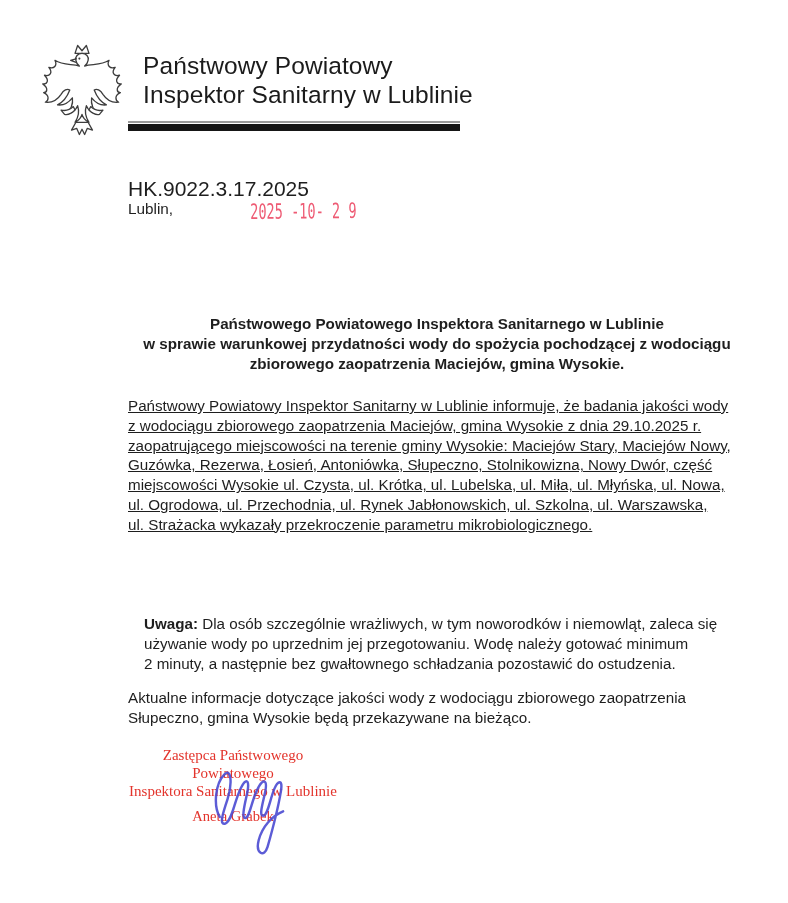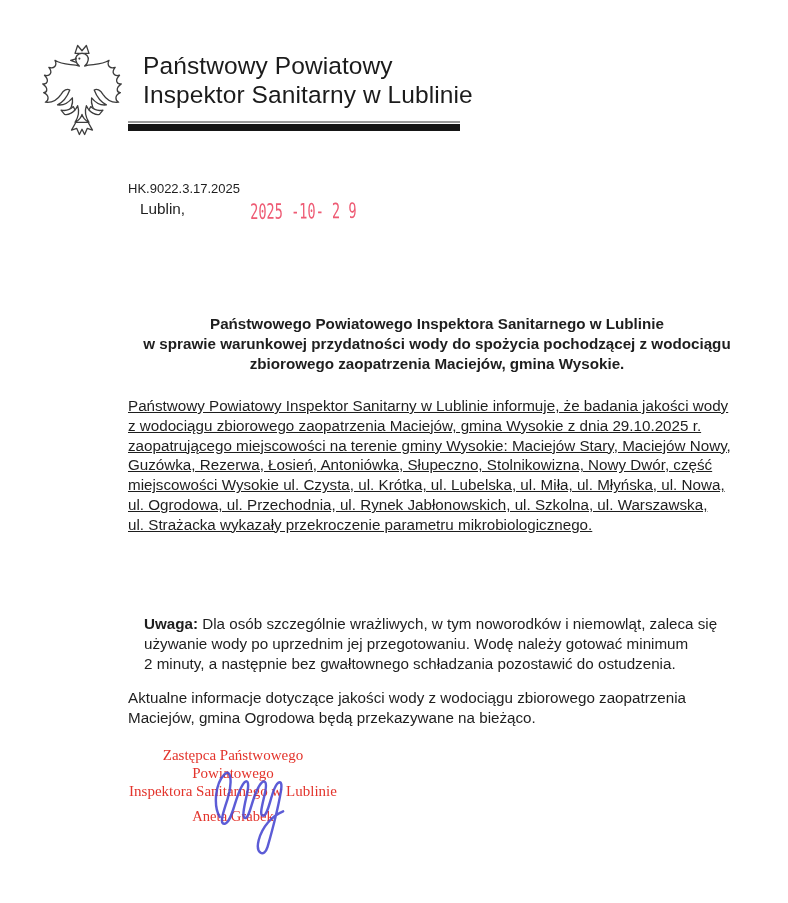--- a/index.html
+++ b/index.html
@@ -14,22 +14,22 @@
   .abs{position:absolute;}
   .org-title{
     left:143px;top:52px;width:420px;
     font-size:24.5px;line-height:28.5px;
     letter-spacing:0.1px;
     color:#1b1b1b;
     white-space:pre-line;
   }
   .rule-thin{left:128px;top:121px;width:332px;height:2px;background:#9b9b9b;}
   .rule-thick{left:128px;top:124px;width:332px;height:7px;background:#161616;}
-  .ref-number{left:128px;top:179px;font-size:13px;line-height:20px;}
-  .city{left:140px;top:199px;font-size:15.3px;line-height:20px;}
+  .ref-number{left:128px;top:179px;font-size:21px;line-height:20px;}
+  .city{left:128px;top:199px;font-size:15.3px;line-height:20px;}
   .date-stamp{
     left:250px;top:199px;
     font-family:"DejaVu Sans Mono",monospace;
     font-size:17px;
     color:#ee5b74;
     transform:rotate(-0.6deg) scale(0.8,1.25);
     transform-origin:left top;
     white-space:pre;
   }
   .para{
@@ -111,21 +111,21 @@
 z wodociągu zbiorowego zaopatrzenia Maciejów, gmina Wysokie z dnia 29.10.2025 r.
 zaopatrującego miejscowości na terenie gminy Wysokie: Maciejów Stary, Maciejów Nowy,
 Guzówka, Rezerwa, Łosień, Antoniówka, Słupeczno, Stolnikowizna, Nowy Dwór, część
 miejscowości Wysokie ul. Czysta, ul. Krótka, ul. Lubelska, ul. Miła, ul. Młyńska, ul. Nowa,
 ul. Ogrodowa, ul. Przechodnia, ul. Rynek Jabłonowskich, ul. Szkolna, ul. Warszawska,
 ul. Strażacka wykazały przekroczenie parametru mikrobiologicznego.</p>
   <p class="abs para p-notice"><span class="bold">Uwaga:</span><span> Dla osób szczególnie wrażliwych, w tym noworodków i niemowląt, zaleca się
 używanie wody po uprzednim jej przegotowaniu. Wodę należy gotować minimum
 2 minuty, a następnie bez gwałtownego schładzania pozostawić do ostudzenia.</span></p>
   <p class="abs para p-updates">Aktualne informacje dotyczące jakości wody z wodociągu zbiorowego zaopatrzenia
-Maciejów, gmina Ogrodowa będą przekazywane na bieżąco.</p>
+Słupeczno, gmina Wysokie będą przekazywane na bieżąco.</p>
 
   <div class="abs stamp-title">Zastępca Państwowego Powiatowego
 Inspektora Sanitarnego w Lublinie</div>
   <div class="abs stamp-name">Aneta Grabek</div>
   <svg class="abs signature" viewBox="0 0 90 100" aria-hidden="true">
     <path d="M16 58 C10 48 12 28 20 20 C27 13 27 30 23 42
              C19 54 15 66 21 64 C27 62 29 44 35 32
              C39 24 43 23 41 35 C39 45 35 59 39 59
              C43 59 45 41 51 31 C55 24 59 24 57 35
              C55 45 51 57 55 57 C59 57 61 43 65 33

